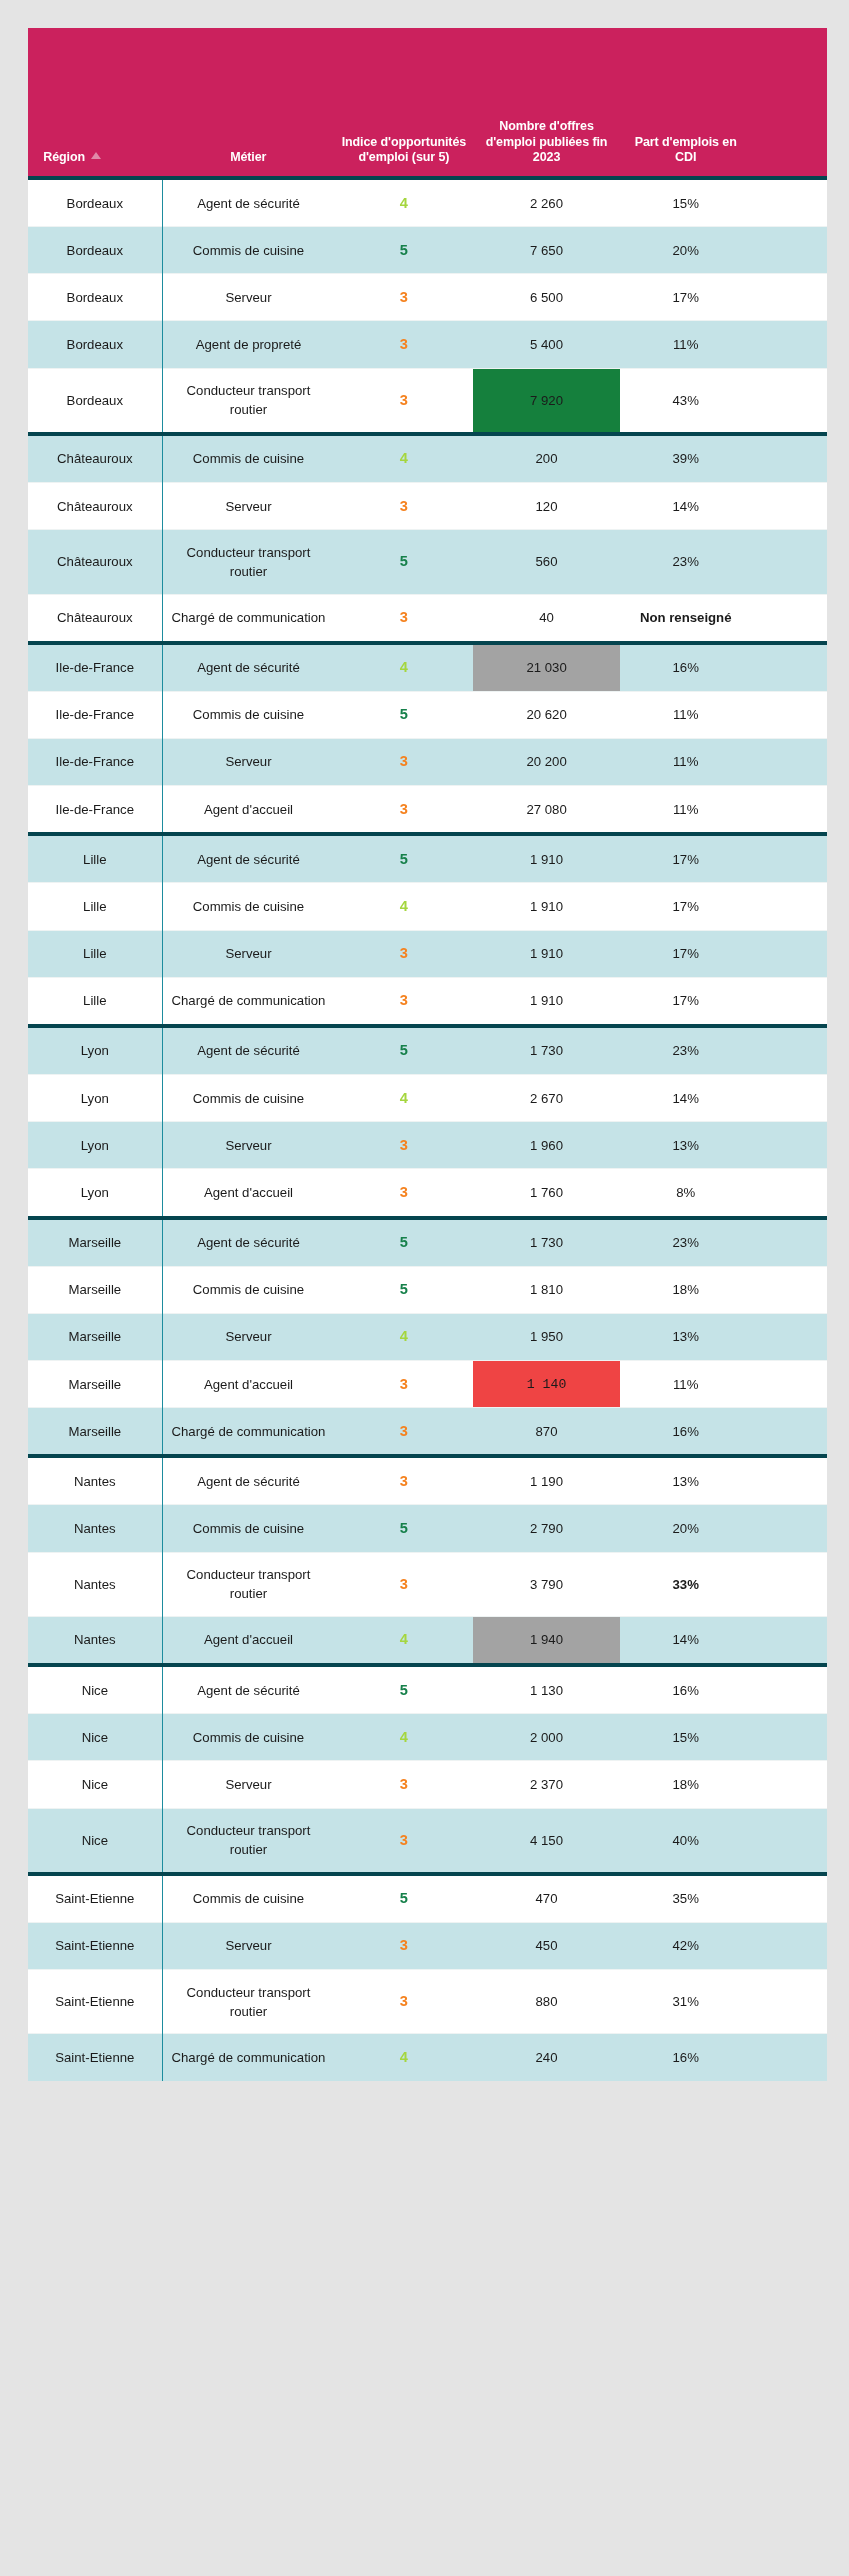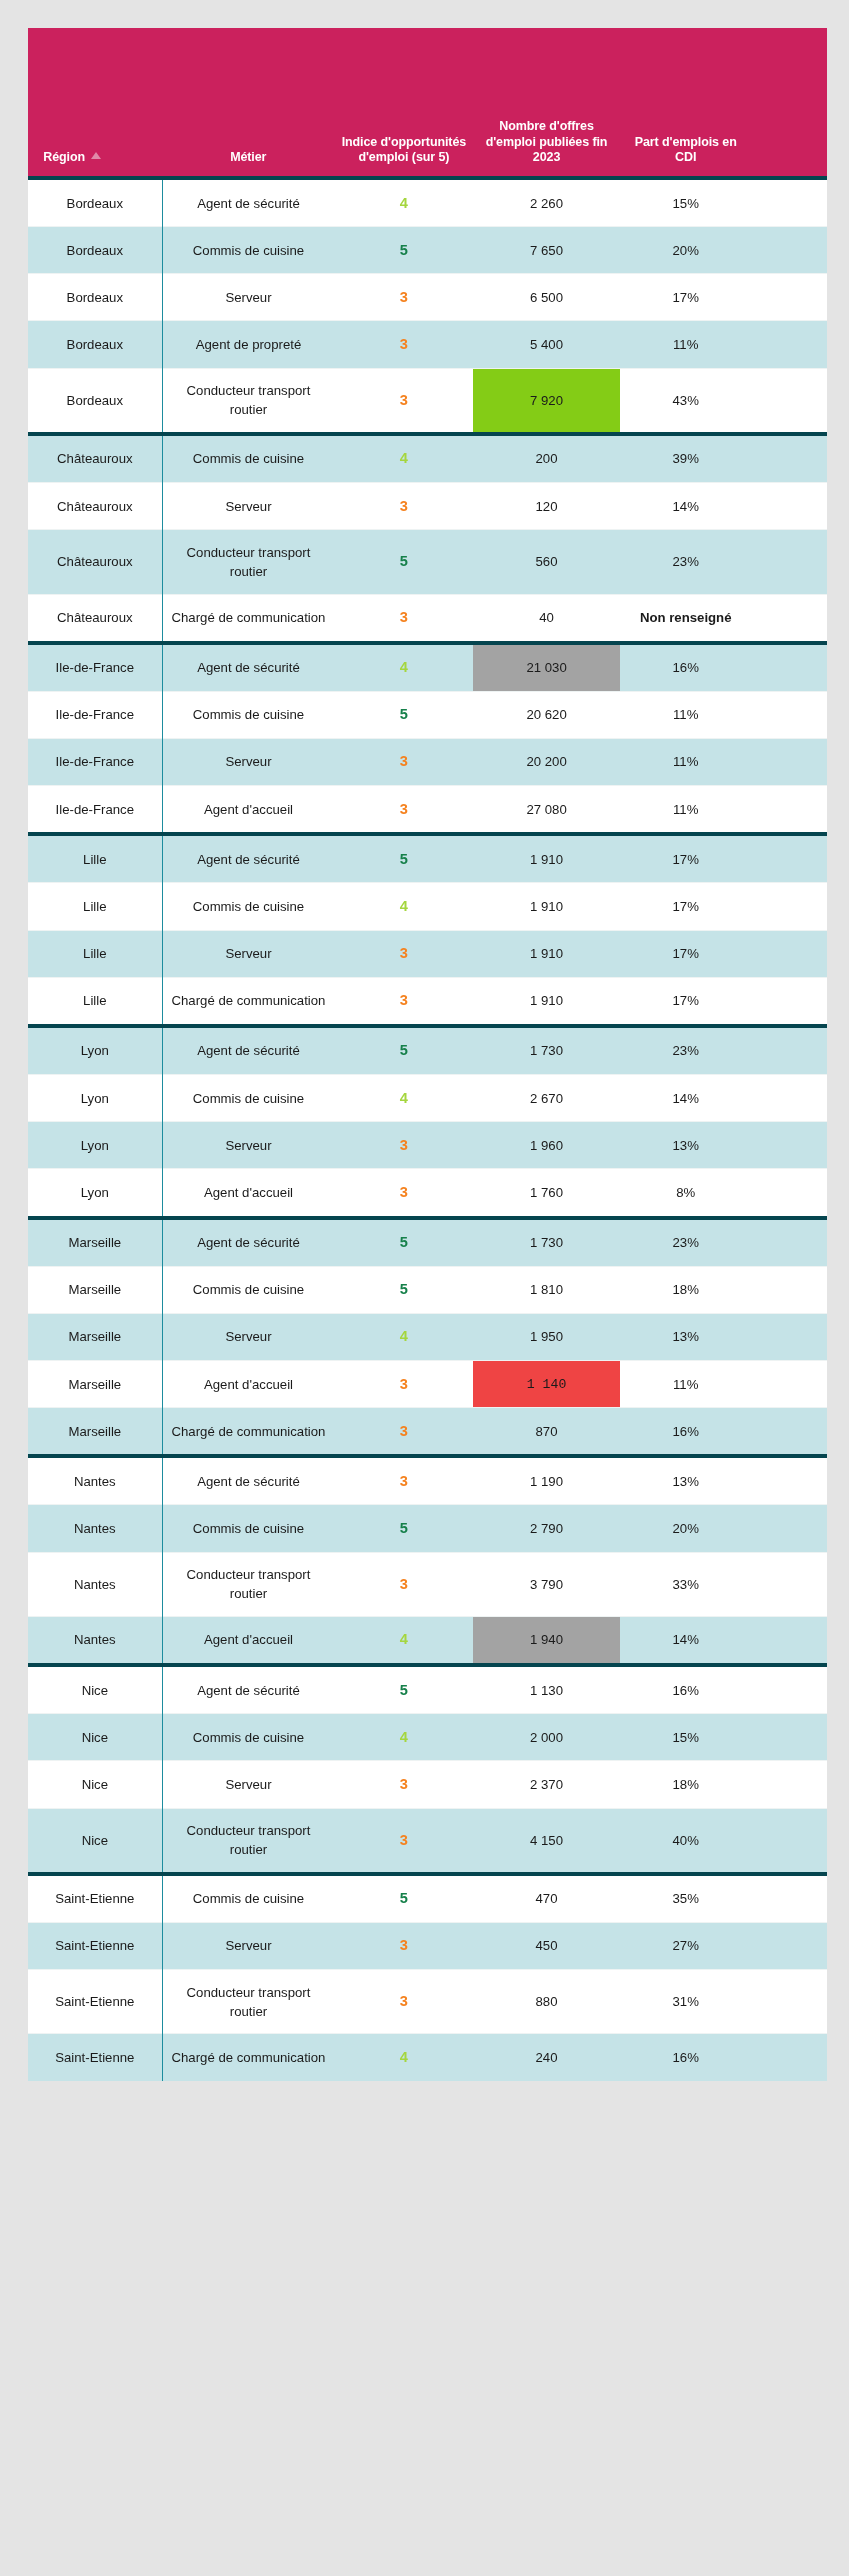--- a/index.html
+++ b/index.html
@@ -153,21 +153,21 @@
             <td class="metier" style="background: rgb(197, 227, 231); border-left: 1.4px solid rgb(29, 140, 158);">Agent de propreté</td>
             <td class="indice lvl-3" style="color: rgb(245, 130, 31); background: rgb(197, 227, 231);">3</td>
             <td class="offres" style="background: rgb(197, 227, 231);">5 400</td>
             <td class="cdi" style="background: rgb(197, 227, 231);">11%</td>
             <td class="salaire" style="background: rgb(197, 227, 231);">1</td>
           </tr>
           <tr class="norm">
             <td class="region" style="background: rgb(255, 255, 255);">Bordeaux</td>
             <td class="metier" style="background: rgb(255, 255, 255); border-left: 1.4px solid rgb(29, 140, 158);">Conducteur transport routier</td>
             <td class="indice lvl-3" style="color: rgb(245, 130, 31); background: rgb(255, 255, 255);">3</td>
-            <td class="offres" style="background: #84cc16;">7 920</td>
+            <td class="offres" style="background: #15803d;">7 920</td>
             <td class="cdi" style="background: rgb(255, 255, 255);">43%</td>
             <td class="salaire" style="background: rgb(255, 255, 255);">18</td>
           </tr>
           <tr class="alt group-start">
             <td class="region" style="background: rgb(197, 227, 231); border-top: 4.9px solid rgb(5, 69, 79);">Châteauroux</td>
             <td class="metier" style="background: rgb(197, 227, 231); border-top: 4.9px solid rgb(5, 69, 79); border-left: 1.4px solid rgb(29, 140, 158);">Commis de cuisine</td>
             <td class="indice lvl-4" style="color: rgb(165, 214, 63); background: rgb(197, 227, 231); border-top: 4.9px solid rgb(5, 69, 79);">4</td>
             <td class="offres" style="background: rgb(197, 227, 231); border-top: 4.9px solid rgb(5, 69, 79);">200</td>
             <td class="cdi" style="background: rgb(197, 227, 231); border-top: 4.9px solid rgb(5, 69, 79);">39%</td>
             <td class="salaire" style="background: rgb(197, 227, 231); border-top: 4.9px solid rgb(5, 69, 79);">1</td>
@@ -346,21 +346,21 @@
             <td class="indice lvl-5" style="color: rgb(22, 128, 74); background: rgb(197, 227, 231);">5</td>
             <td class="offres" style="background: rgb(197, 227, 231);">2 790</td>
             <td class="cdi" style="background: rgb(197, 227, 231);">20%</td>
             <td class="salaire" style="background: rgb(197, 227, 231);">19</td>
           </tr>
           <tr class="norm">
             <td class="region" style="background: rgb(255, 255, 255);">Nantes</td>
             <td class="metier" style="background: rgb(255, 255, 255); border-left: 1.4px solid rgb(29, 140, 158);">Conducteur transport routier</td>
             <td class="indice lvl-3" style="color: rgb(245, 130, 31); background: rgb(255, 255, 255);">3</td>
             <td class="offres" style="background: rgb(255, 255, 255);">3 790</td>
-            <td class="cdi" style="background: rgb(255, 255, 255);">33%</td>
+            <td class="cdi" style="background: rgb(255, 255, 255); font-weight: bold;">33%</td>
             <td class="salaire" style="background: rgb(255, 255, 255);">1</td>
           </tr>
           <tr class="alt">
             <td class="region" style="background: rgb(197, 227, 231);">Nantes</td>
             <td class="metier" style="background: rgb(197, 227, 231); border-left: 1.4px solid rgb(29, 140, 158);">Agent d'accueil</td>
             <td class="indice lvl-4" style="color: rgb(165, 214, 63); background: rgb(197, 227, 231);">4</td>
             <td class="offres" style="background: #a3a3a3;">1 940</td>
             <td class="cdi" style="background: rgb(197, 227, 231);">14%</td>
             <td class="salaire" style="background: rgb(197, 227, 231);">1</td>
           </tr>
@@ -402,21 +402,21 @@
             <td class="indice lvl-5" style="color: rgb(22, 128, 74); background: rgb(255, 255, 255); border-top: 4.9px solid rgb(5, 69, 79);">5</td>
             <td class="offres" style="background: rgb(255, 255, 255); border-top: 4.9px solid rgb(5, 69, 79);">470</td>
             <td class="cdi" style="background: rgb(255, 255, 255); border-top: 4.9px solid rgb(5, 69, 79);">35%</td>
             <td class="salaire" style="background: rgb(255, 255, 255); border-top: 4.9px solid rgb(5, 69, 79);">19</td>
           </tr>
           <tr class="alt">
             <td class="region" style="background: rgb(197, 227, 231);">Saint-Etienne</td>
             <td class="metier" style="background: rgb(197, 227, 231); border-left: 1.4px solid rgb(29, 140, 158);">Serveur</td>
             <td class="indice lvl-3" style="color: rgb(245, 130, 31); background: rgb(197, 227, 231);">3</td>
             <td class="offres" style="background: rgb(197, 227, 231);">450</td>
-            <td class="cdi" style="background: rgb(197, 227, 231);">27%</td>
+            <td class="cdi" style="background: rgb(197, 227, 231);">42%</td>
             <td class="salaire" style="background: rgb(197, 227, 231);">18</td>
           </tr>
           <tr class="norm">
             <td class="region" style="background: rgb(255, 255, 255);">Saint-Etienne</td>
             <td class="metier" style="background: rgb(255, 255, 255); border-left: 1.4px solid rgb(29, 140, 158);">Conducteur transport routier</td>
             <td class="indice lvl-3" style="color: rgb(245, 130, 31); background: rgb(255, 255, 255);">3</td>
             <td class="offres" style="background: rgb(255, 255, 255);">880</td>
             <td class="cdi" style="background: rgb(255, 255, 255);">31%</td>
             <td class="salaire" style="background: rgb(255, 255, 255);">19</td>
           </tr>

